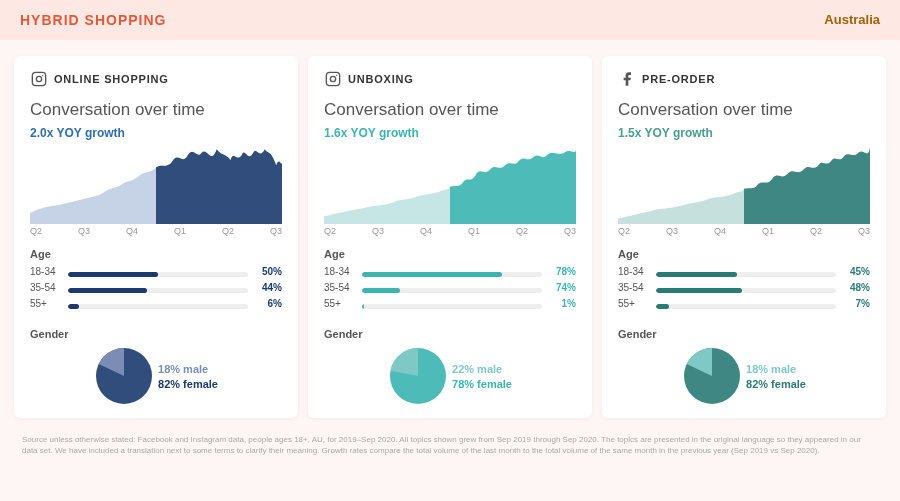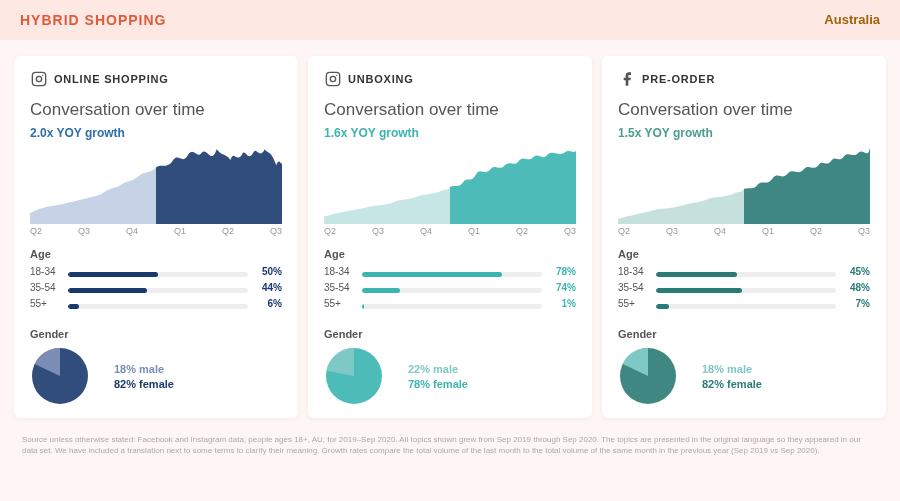--- a/index.html
+++ b/index.html
@@ -144,22 +144,23 @@
     }
     .pct-blue { color: #1a3a6e; }
     .pct-teal { color: #3ab5b0; }
     .pct-dark-teal { color: #2a7a75; }
 
     
     .gender-section { margin-top: 6px; }
     .gender-content {
       display: flex;
       align-items: center;
-      gap: 24px;
+      gap: 4px;
       margin-top: 4px;
+      justify-content: center;
     }
     .pie-container {
       width: 60px;
       height: 60px;
       flex-shrink: 0;
     }
     .gender-labels {
       display: flex;
       flex-direction: column;
       gap: 3px;

